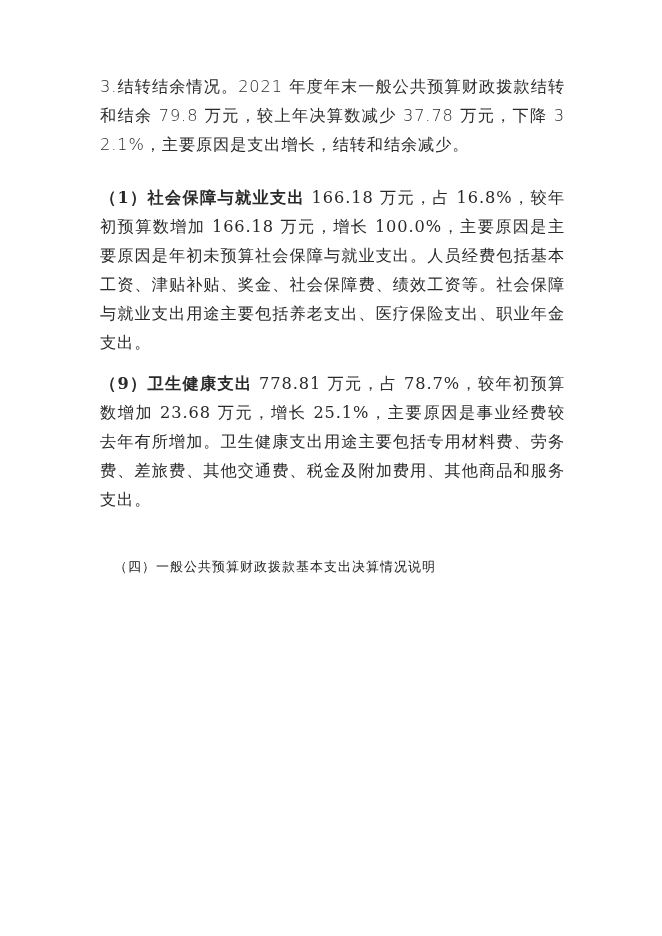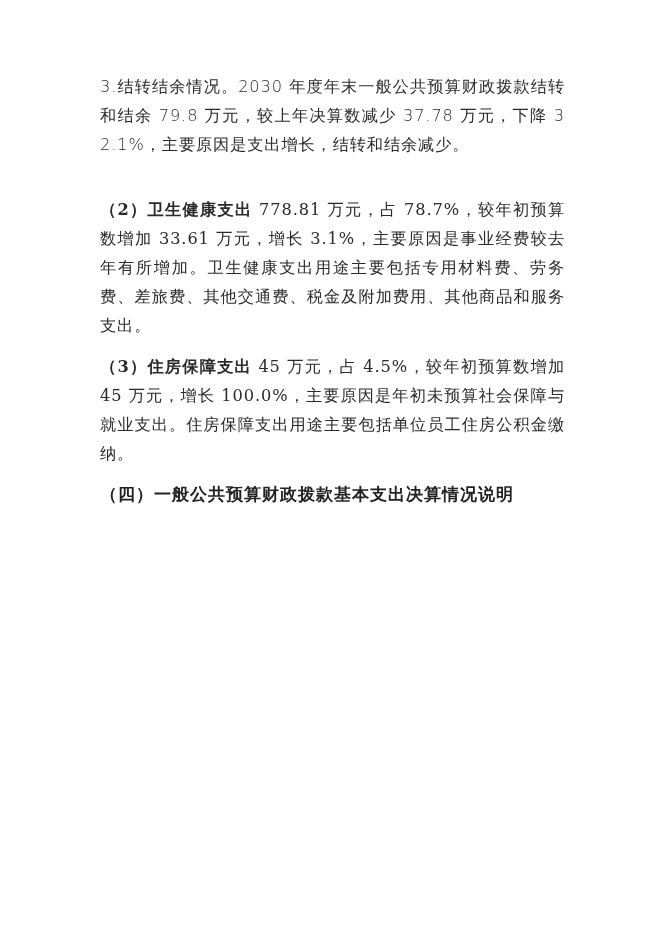--- a/index.html
+++ b/index.html
@@ -4,31 +4,31 @@
 <style>
   html, body { margin: 0; padding: 0; background: #ffffff; }
   body { width: 662px; height: 936px; position: relative; overflow: hidden;
          font-family: "DejaVu Serif", "Liberation Serif", serif; color: #2a2a2a; }
   .page { position: absolute; left: 100px; top: 72px; width: 465px; }
   .para { margin: 0; font-size: 16.2px; line-height: 29px; letter-spacing: 0.9px;
           text-align: justify; word-break: break-all; }
   .gap { height: 12px; }
   .sub { font-family: "DejaVu Serif", serif; }
   .sans { font-family: "DejaVu Sans", "Liberation Sans", sans-serif; font-weight: 300; }
-  .heading { margin: 0; font-size: 17px; line-height: 29px; font-weight: bold; letter-spacing: 1px; color: #222; }
+  .heading { margin: 14px; font-size: 13px; line-height: 29px; font-weight: normal; letter-spacing: 1px; color: #222; }
   .indent { text-indent: 32px; }
   .lab { font-weight: bold; }
 </style>
 </head>
 <body>
 
 <div class="page">
-  <p class="para sans">3.结转结余情况。2030 年度年末一般公共预算财政拨款结转和结余 79.8 万元，较上年决算数减少 37.78 万元，下降 32.1%，主要原因是支出增长，结转和结余减少。</p>
+  <p class="para sans">3.结转结余情况。2021 年度年末一般公共预算财政拨款结转和结余 79.8 万元，较上年决算数减少 37.78 万元，下降 32.1%，主要原因是支出增长，结转和结余减少。</p>
   <div class="gap"></div>
   <div class="gap"></div>
+  <p class="para sub"><span class="lab">（1）社会保障与就业支出</span><span> 166.18 万元，占 16.8%，较年初预算数增加 166.18 万元，增长 100.0%，主要原因是主要原因是年初未预算社会保障与就业支出。人员经费包括基本工资、津贴补贴、奖金、社会保障费、绩效工资等。社会保障与就业支出用途主要包括养老支出、医疗保险支出、职业年金支出。</span></p>
   <div class="gap"></div>
-  <p class="para sub"><span class="lab">（2）卫生健康支出</span><span> 778.81 万元，占 78.7%，较年初预算数增加 33.61 万元，增长 3.1%，主要原因是事业经费较去年有所增加。卫生健康支出用途主要包括专用材料费、劳务费、差旅费、其他交通费、税金及附加费用、其他商品和服务支出。</span></p>
+  <p class="para sub"><span class="lab">（9）卫生健康支出</span><span> 778.81 万元，占 78.7%，较年初预算数增加 23.68 万元，增长 25.1%，主要原因是事业经费较去年有所增加。卫生健康支出用途主要包括专用材料费、劳务费、差旅费、其他交通费、税金及附加费用、其他商品和服务支出。</span></p>
   <div class="gap"></div>
-  <p class="para sub"><span class="lab">（3）住房保障支出</span><span> 45 万元，占 4.5%，较年初预算数增加 45 万元，增长 100.0%，主要原因是年初未预算社会保障与就业支出。住房保障支出用途主要包括单位员工住房公积金缴纳。</span></p>
   <div class="gap"></div>
   <h3 class="heading">（四）一般公共预算财政拨款基本支出决算情况说明</h3>
   <div class="gap"></div>
 </div>
 
 </body></html>

